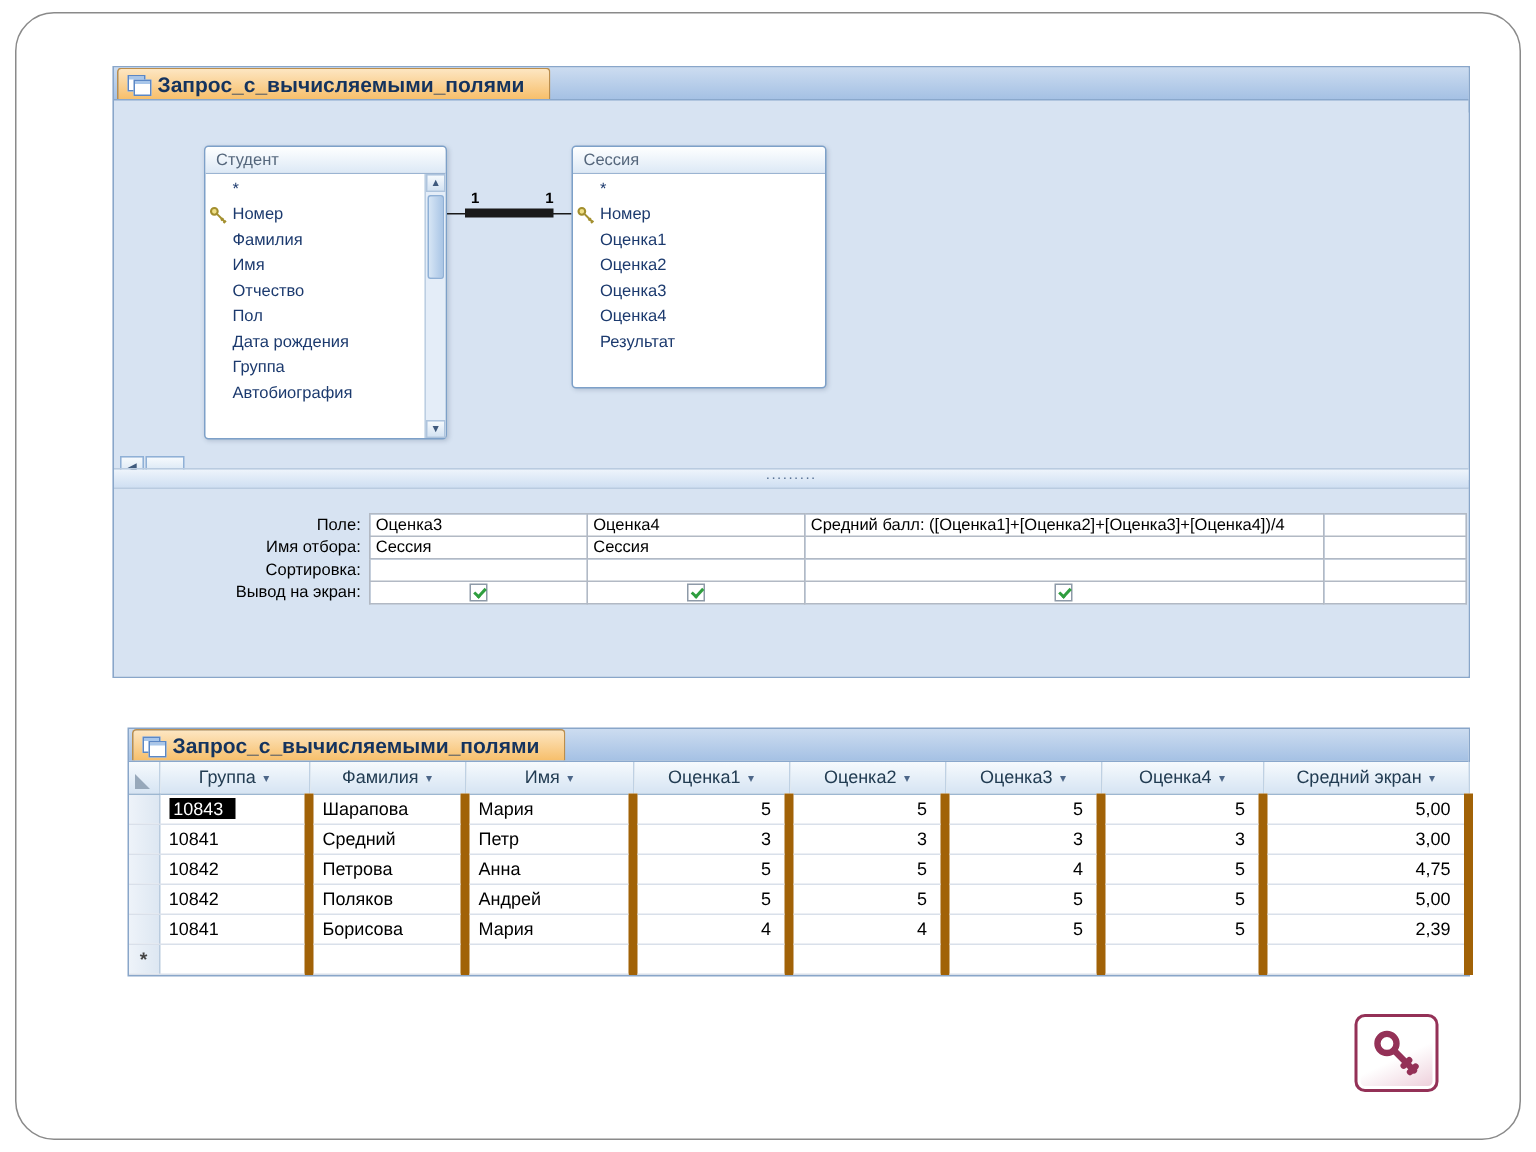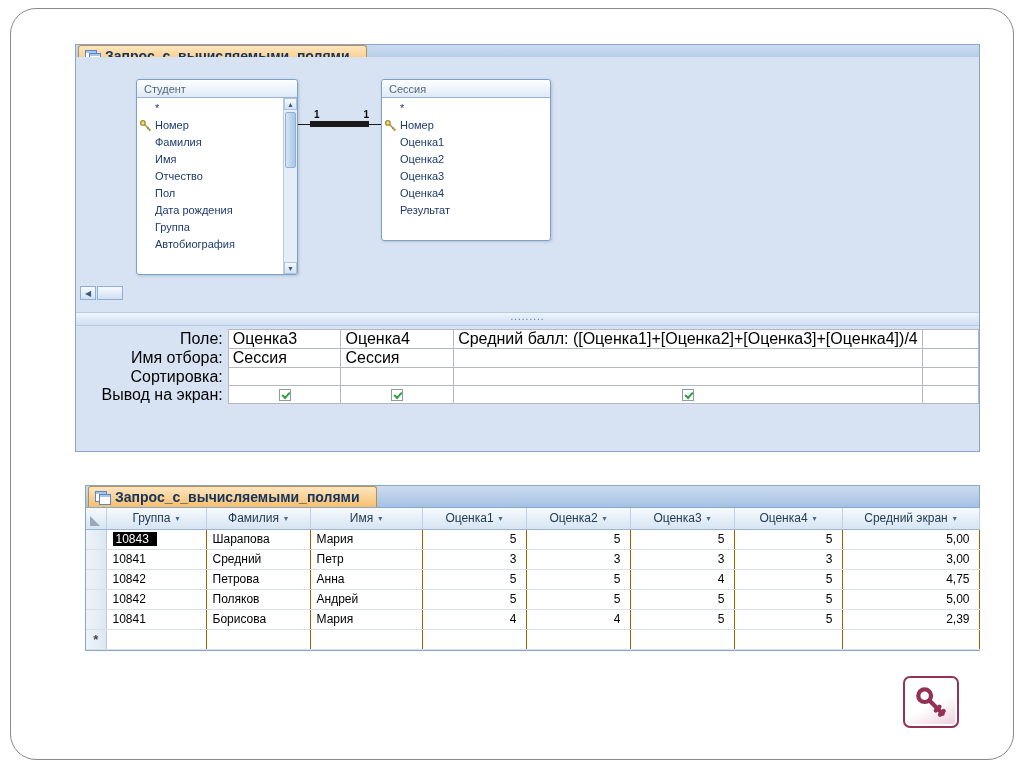--- a/index.html
+++ b/index.html
@@ -10,21 +10,21 @@
   #design-win{left:75px;top:44px;width:905px;height:408px;}
   #ds-win{left:85px;top:485px;width:895px;height:166px;background:#fff;}
 
   .tabbar{height:22px;background:linear-gradient(#ccdcf0,#a5c1e4);border-bottom:1px solid #8aa8cc;display:flex;align-items:flex-end;padding-left:2px;}
   .tab{height:21px;display:flex;align-items:center;gap:5px;padding:0 16px 0 6px;background:linear-gradient(#fde6c2,#f7bf6b);border:1px solid #bb8e4d;border-bottom:none;border-radius:3px 3px 0 0;font-size:14px;font-weight:bold;color:#14335e;white-space:nowrap;}
   .qicon{width:15px;height:13px;position:relative;flex:0 0 auto;}
   .qicon::before,.qicon::after{content:"";position:absolute;width:10px;height:9px;background:#fff;border:1px solid #5b87c5;box-shadow:inset 0 2px 0 #a8c6ea;}
   .qicon::before{left:0;top:0;}
   .qicon::after{left:4px;top:3px;}
 
-  .surface{position:absolute;left:0;top:12px;width:903px;height:245px;background:#d7e3f2;}
+  .surface{position:absolute;left:0;top:30px;width:903px;height:245px;background:#d7e3f2;}
   .tbox{position:absolute;background:#fff;border:1px solid #7da0c8;border-radius:3px;display:flex;flex-direction:column;box-shadow:1px 1px 3px rgba(70,90,120,.25);}
   #tbox-student{left:60px;top:22px;width:162px;height:196px;}
   #tbox-session{left:305px;top:22px;width:170px;height:162px;}
   .tbox-h{height:18px;line-height:18px;padding-left:7px;font-size:11px;color:#55677c;background:linear-gradient(#feffff,#dde9f6);border-bottom:1px solid #9bb4d2;border-radius:3px 3px 0 0;}
   .tbox-b{flex:1;display:flex;overflow:hidden;}
   .tb-fields{flex:1;padding-top:2px;overflow:hidden;}
   .tb-field{height:17px;line-height:17px;font-size:11px;color:#1c3a6e;padding-left:18px;position:relative;white-space:nowrap;}
   .key-ic{position:absolute;left:2px;top:2px;width:13px;height:13px;}
   .vscroll{width:14px;background:#e4edf8;border-left:1px solid #bccee2;display:flex;flex-direction:column;align-items:stretch;}
   .vs-btn{height:12px;display:flex;align-items:center;justify-content:center;font-size:7px;color:#3f5a7d;background:linear-gradient(#f6fafd,#d3e2f2);border:1px solid #aec4dd;}
@@ -38,31 +38,31 @@
   .j1.l{left:16px;}
   .j1.r{right:12px;}
 
   .hscroll{position:absolute;left:4px;bottom:2px;height:14px;display:flex;}
   .hs-btn{width:16px;height:14px;background:linear-gradient(#f6fafd,#d3e2f2);border:1px solid #8fb0d6;display:flex;align-items:center;justify-content:center;font-size:8px;color:#3f5a7d;}
   .hs-thumb{width:26px;height:14px;margin-left:1px;background:linear-gradient(#f6fafd,#cfe0f2);border:1px solid #8fb0d6;}
 
   .splitter{position:absolute;left:0;top:267px;width:903px;height:14px;background:linear-gradient(#eef4fb,#cfdff2);border-top:1px solid #b9cbe0;border-bottom:1px solid #b9cbe0;text-align:center;font-size:10px;line-height:7px;color:#5a7396;letter-spacing:1px;}
 
   .gridpane{position:absolute;left:0;top:281px;width:903px;height:125px;background:#d7e3f2;}
-  table.qbe{border-collapse:collapse;table-layout:fixed;margin-top:3px;font-size:16px;}
+  table.qbe{border-collapse:collapse;table-layout:fixed;margin-top:16px;font-size:11px;}
   .qbe td{border:1px solid #b2b9c4;background:#fff;height:15px;padding:0 4px;vertical-align:middle;white-space:nowrap;overflow:hidden;}
   .qbe td.lbl{border:none;background:transparent;text-align:right;padding-right:5px;color:#000;}
   .cb{width:12px;height:12px;border:1px solid #8e9aa8;background:#fff;margin:0 auto;position:relative;}
   .cb.checked::after{content:"";position:absolute;left:2px;top:2px;width:6px;height:3px;border-left:2px solid #2f9e3f;border-bottom:2px solid #2f9e3f;transform:rotate(-47deg);}
 
   table.ds{border-collapse:collapse;table-layout:fixed;width:893px;background:#fff;font-size:12px;}
   .ds th{height:21px;background:linear-gradient(#f6fafd,#d6e4f3);border-right:1px solid #bfd1e3;border-bottom:1px solid #9db7d1;font-weight:normal;color:#223c52;overflow:hidden;padding:0;}
   .hflex{display:flex;align-items:center;justify-content:center;gap:5px;height:100%;}
   .harrow{font-size:8px;color:#4d6789;}
-  .ds td{height:20px;border-right:1px solid #a16207;border-bottom:1px solid #d9e0ea;padding:0 6px;overflow:hidden;white-space:nowrap;vertical-align:middle;}
+  .ds td{height:20px;border-right:6px solid #a16207;border-bottom:1px solid #d9e0ea;padding:0 6px;overflow:hidden;white-space:nowrap;vertical-align:middle;}
   .ds td.num{text-align:right;padding-right:9px;}
   .ds td.selcol{background:linear-gradient(90deg,#eef3f9,#dde7f2);border-right:1px solid #b9cbde;padding:0;}
   .ds td.selcol.star{text-align:center;color:#444;font-size:13px;font-weight:bold;}
   .corner-tri{width:0;height:0;border-bottom:10px solid #97a8ba;border-right:10px solid transparent;margin:5px 0 0 4px;}
   .selected-cell{display:inline-block;background:#000;color:#fff;padding:0 3px;min-width:44px;}
 
   .alogo{position:absolute;left:903px;top:676px;width:56px;height:52px;border:2px solid #943157;border-radius:7px;background:linear-gradient(155deg,#ffffff 55%,#ecccd8);display:flex;align-items:center;justify-content:center;box-shadow:inset 0 0 0 2px #ffffff;}
 </style>
 </head>
 <body>

